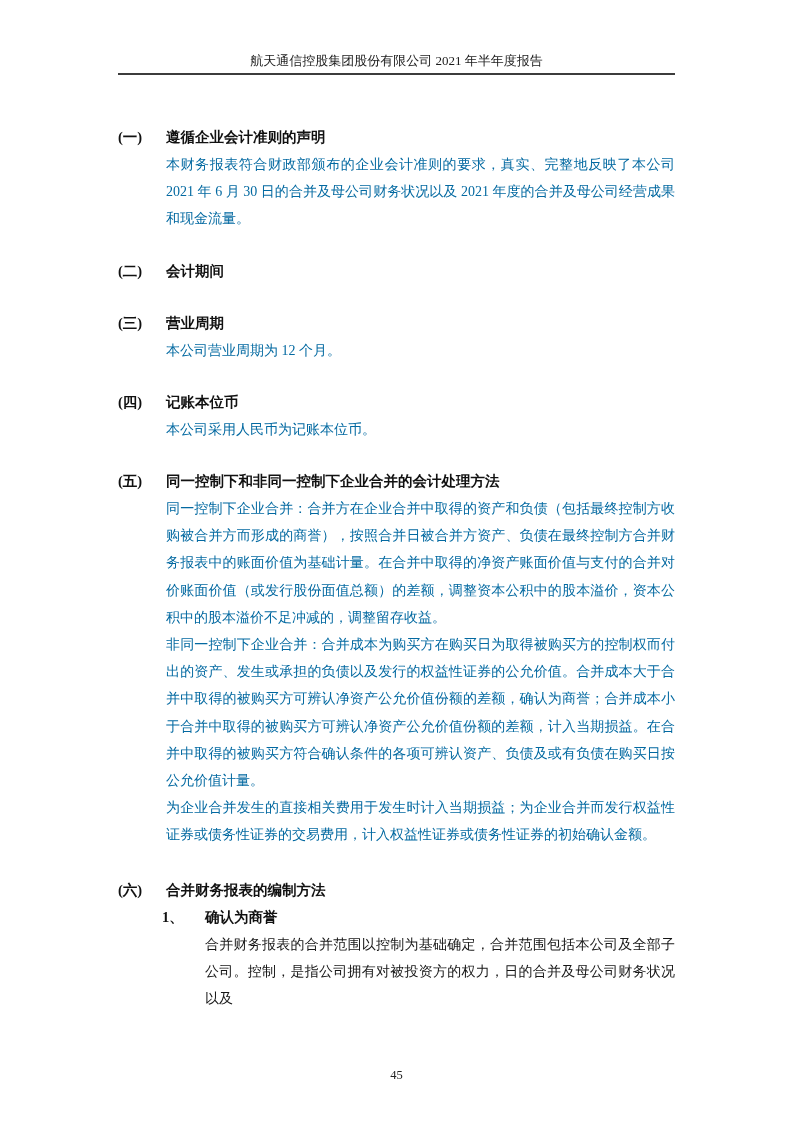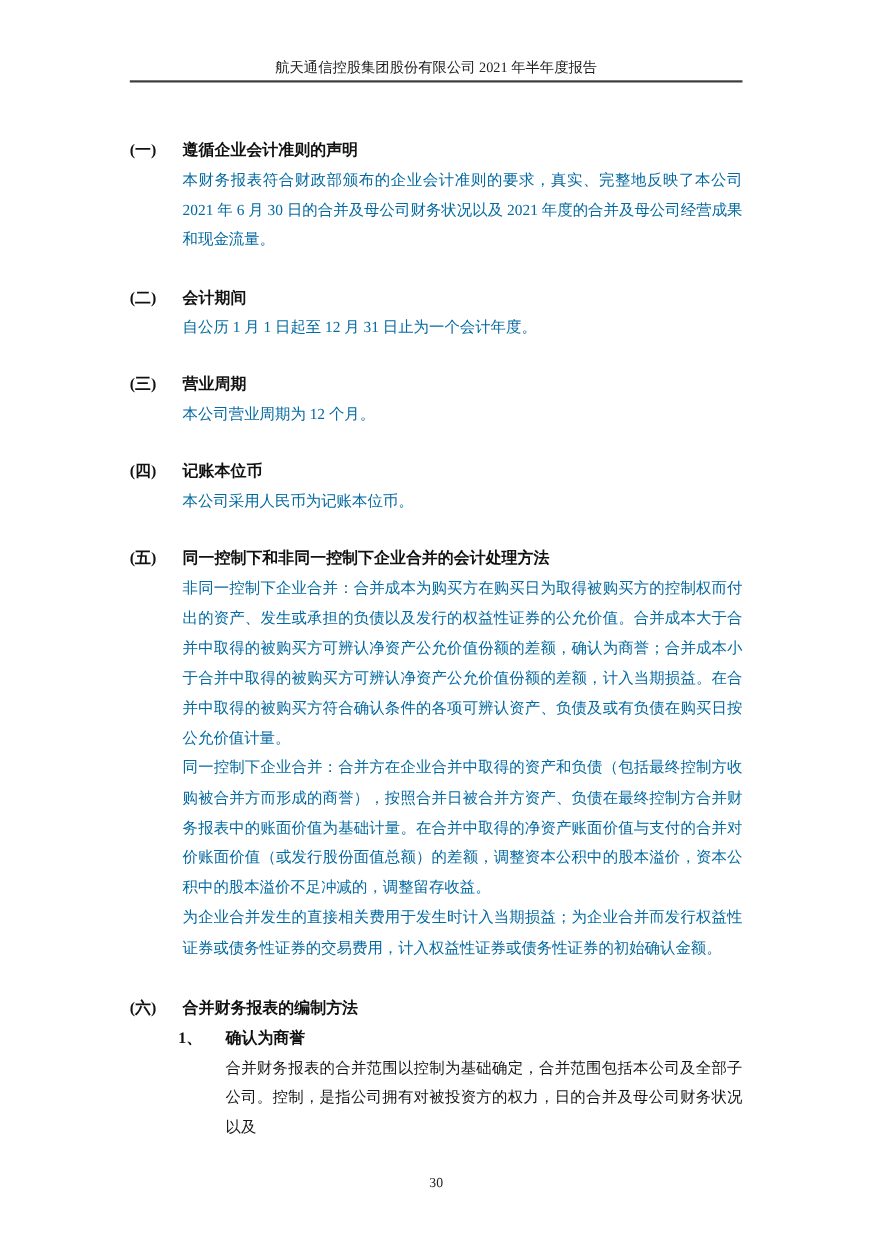--- a/index.html
+++ b/index.html
@@ -91,21 +91,20 @@
         <span class="sec-title">遵循企业会计准则的声明</span>
       </div>
       <p class="body">本财务报表符合财政部颁布的企业会计准则的要求，真实、完整地反映了本公司 2021 年 6 月 30 日的合并及母公司财务状况以及 2021 年度的合并及母公司经营成果和现金流量。</p>
     </section>
 
     <section class="sec">
       <div class="sec-head">
         <span class="sec-label">(二)</span>
         <span class="sec-title">会计期间</span>
       </div>
-      <p class="body">自公历 1 月 1 日起至 12 月 31 日止为一个会计年度。</p>
     </section>
 
     <section class="sec">
       <div class="sec-head">
         <span class="sec-label">(三)</span>
         <span class="sec-title">营业周期</span>
       </div>
       <p class="body">本公司营业周期为 12 个月。</p>
     </section>
 
@@ -115,34 +114,34 @@
         <span class="sec-title">记账本位币</span>
       </div>
       <p class="body">本公司采用人民币为记账本位币。</p>
     </section>
 
     <section class="sec">
       <div class="sec-head">
         <span class="sec-label">(五)</span>
         <span class="sec-title">同一控制下和非同一控制下企业合并的会计处理方法</span>
       </div>
+      <p class="body">同一控制下企业合并：合并方在企业合并中取得的资产和负债（包括最终控制方收购被合并方而形成的商誉），按照合并日被合并方资产、负债在最终控制方合并财务报表中的账面价值为基础计量。在合并中取得的净资产账面价值与支付的合并对价账面价值（或发行股份面值总额）的差额，调整资本公积中的股本溢价，资本公积中的股本溢价不足冲减的，调整留存收益。</p>
       <p class="body">非同一控制下企业合并：合并成本为购买方在购买日为取得被购买方的控制权而付出的资产、发生或承担的负债以及发行的权益性证券的公允价值。合并成本大于合并中取得的被购买方可辨认净资产公允价值份额的差额，确认为商誉；合并成本小于合并中取得的被购买方可辨认净资产公允价值份额的差额，计入当期损益。在合并中取得的被购买方符合确认条件的各项可辨认资产、负债及或有负债在购买日按公允价值计量。</p>
-      <p class="body">同一控制下企业合并：合并方在企业合并中取得的资产和负债（包括最终控制方收购被合并方而形成的商誉），按照合并日被合并方资产、负债在最终控制方合并财务报表中的账面价值为基础计量。在合并中取得的净资产账面价值与支付的合并对价账面价值（或发行股份面值总额）的差额，调整资本公积中的股本溢价，资本公积中的股本溢价不足冲减的，调整留存收益。</p>
       <p class="body">为企业合并发生的直接相关费用于发生时计入当期损益；为企业合并而发行权益性证券或债务性证券的交易费用，计入权益性证券或债务性证券的初始确认金额。</p>
     </section>
 
     <section class="sec last">
       <div class="sec-head">
         <span class="sec-label">(六)</span>
         <span class="sec-title">合并财务报表的编制方法</span>
       </div>
       <div class="sub-head">
         <span class="sub-num">1、</span>
         <span>确认为商誉</span>
       </div>
       <p class="sub-body">合并财务报表的合并范围以控制为基础确定，合并范围包括本公司及全部子公司。控制，是指公司拥有对被投资方的权力，日的合并及母公司财务状况以及</p>
     </section>
 
   </div>
 
-  <div class="footer">30</div>
+  <div class="footer">45</div>
 
 </div>
 
 </body></html>

